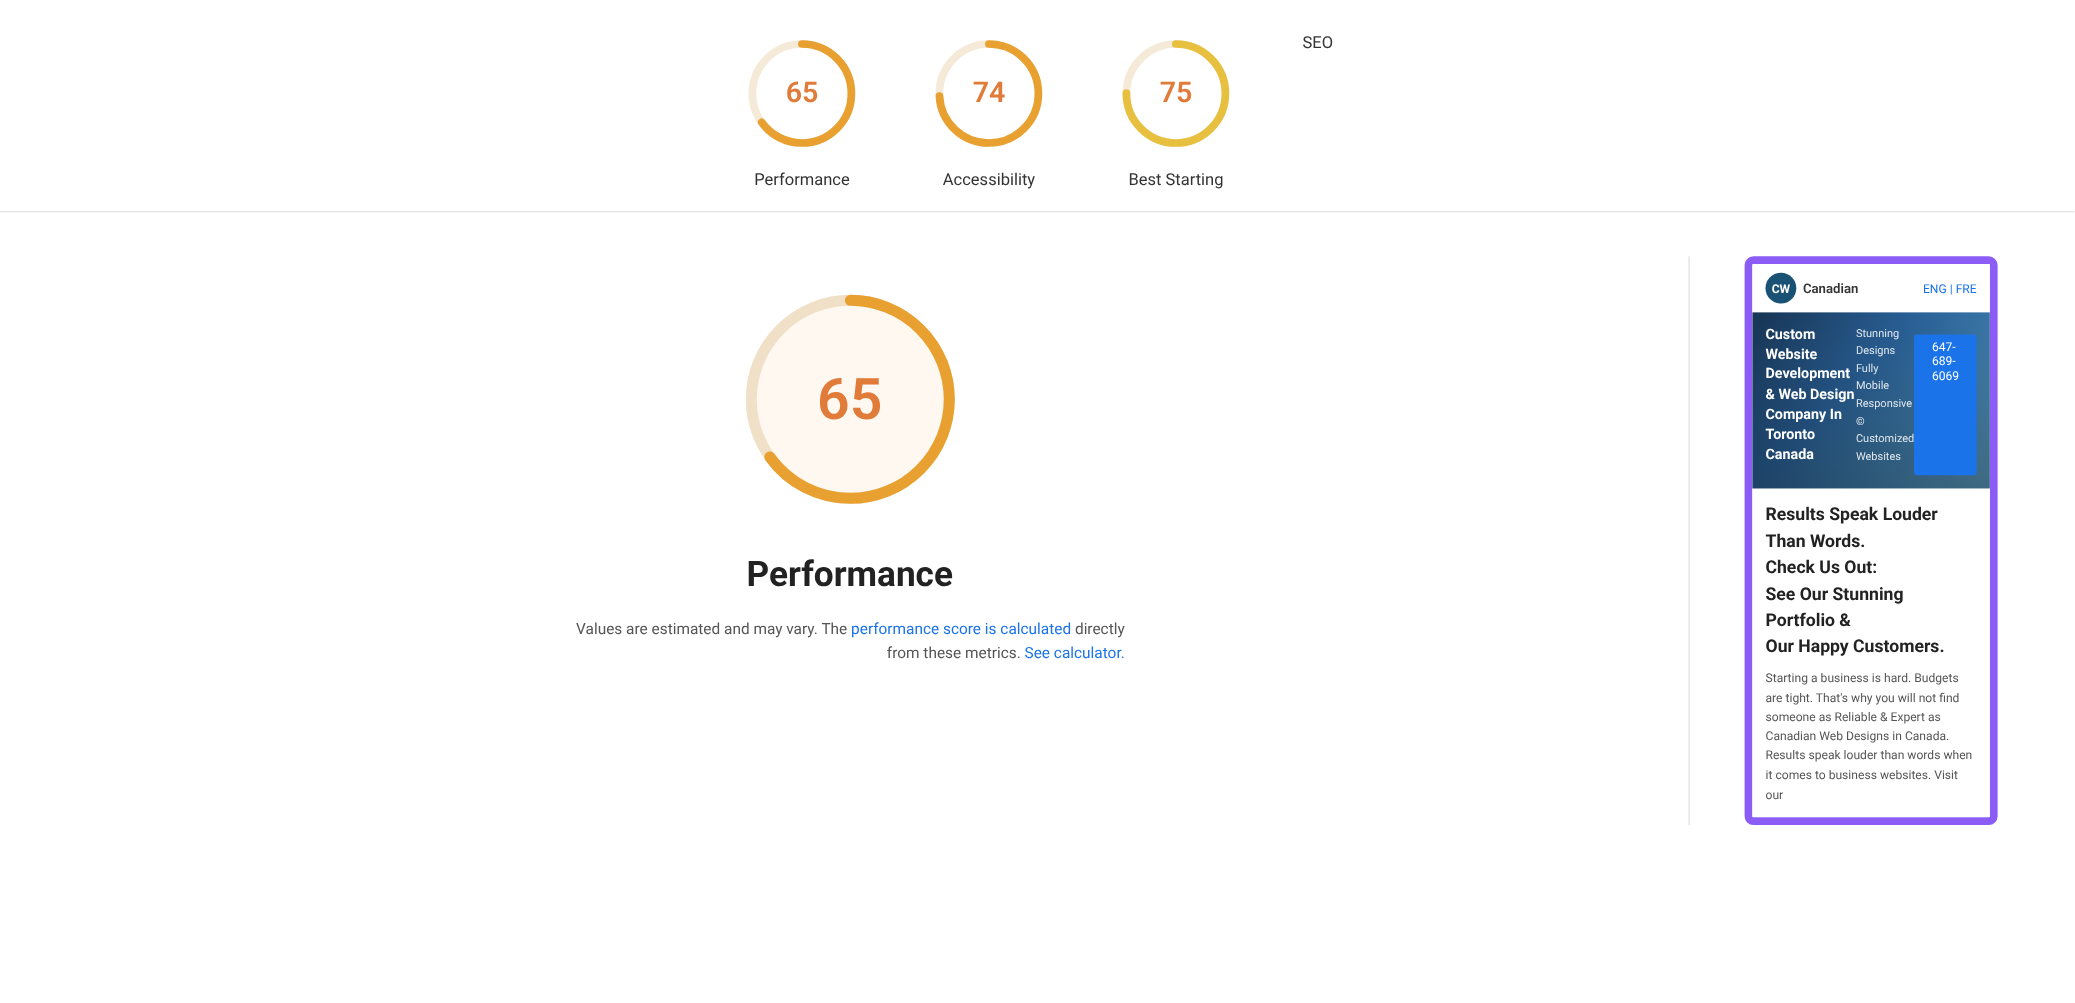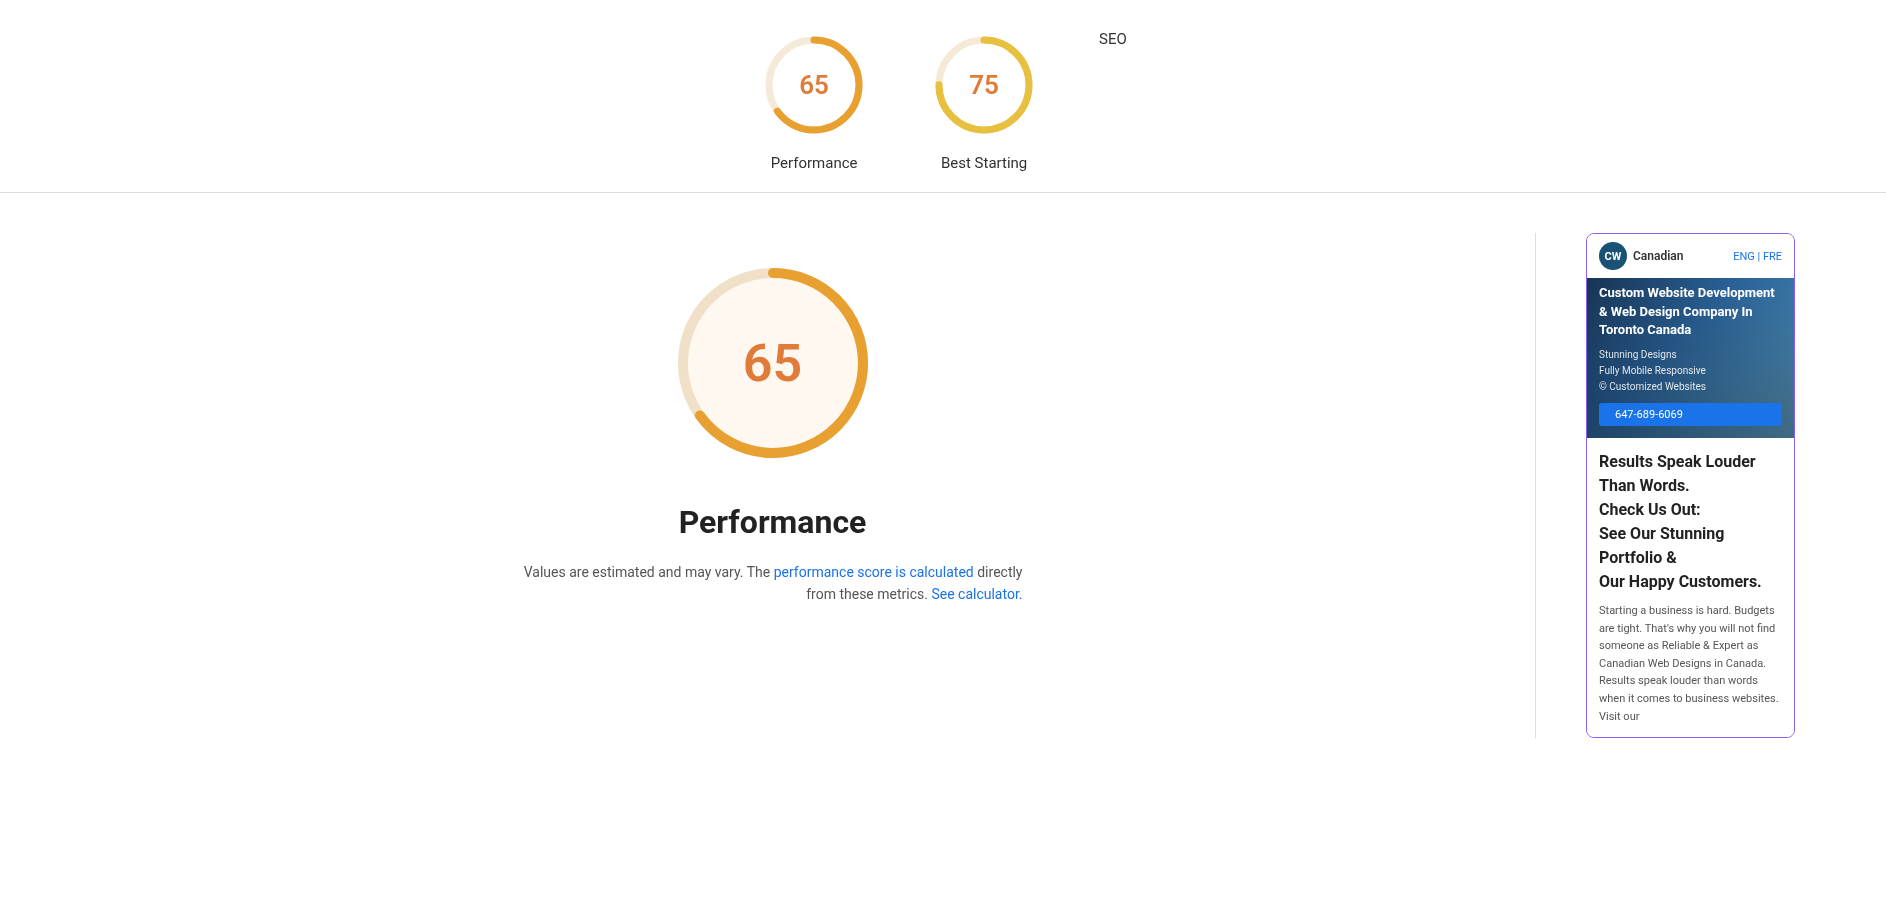--- a/index.html
+++ b/index.html
@@ -150,25 +150,25 @@
       min-height: 400px;
     }
 
     
     .right-panel {
       width: 240px;
       flex-shrink: 0;
     }
 
     .ad-card {
-      border: 1px solid #8b5cf6;
+      border: 7px solid #8b5cf6;
       border-radius: 8px;
       overflow: hidden;
       background: #fff;
-      width: 209px;
+      width: 230px;
     }
 
     .ad-card-header {
       display: flex;
       align-items: center;
       justify-content: space-between;
       padding: 8px 12px;
       background: #fff;
     }
 
@@ -202,21 +202,20 @@
       color: #1a73e8;
       text-align: right;
     }
 
     .ad-card-image {
       width: 100%;
       height: 160px;
       background: linear-gradient(135deg, #1a3a5c 0%, #2e6ba8 40%, #4a90c4 70%, #6ab0d8 100%);
       position: relative;
       display: flex;
-      flex-direction: column;
       justify-content: flex-end;
       padding: 12px;
     }
 
     .ad-card-image-overlay {
       position: absolute;
       top: 0; left: 0; right: 0; bottom: 0;
       background: linear-gradient(180deg, rgba(0,0,0,0.1) 0%, rgba(0,0,0,0.4) 100%);
     }
 
@@ -283,20 +282,30 @@
           <circle class="score-ring-fill" cx="55" cy="55" r="45" stroke="#e8a030" stroke-dasharray="183.7831702350029 98.96016858807847" stroke-dashoffset="0"></circle>
         </svg>
         <div class="score-number">65</div>
       </div>
       <span class="score-label">Performance</span>
     </div>
     <div class="score-item">
       <div class="score-ring-container">
         <svg viewBox="0 0 110 110">
           <circle class="score-ring-bg" cx="55" cy="55" r="45"></circle>
+          <circle class="score-ring-fill" cx="55" cy="55" r="45" stroke="#e8a030" stroke-dasharray="209.2300707290802 73.51326809400116" stroke-dashoffset="0"></circle>
+        </svg>
+        <div class="score-number">74</div>
+      </div>
+      <span class="score-label">Accessibility</span>
+    </div>
+    <div class="score-item">
+      <div class="score-ring-container">
+        <svg viewBox="0 0 110 110">
+          <circle class="score-ring-bg" cx="55" cy="55" r="45"></circle>
           <circle class="score-ring-fill" cx="55" cy="55" r="45" stroke="#e8c040" stroke-dasharray="212.05750411731105 70.68583470577035" stroke-dashoffset="0"></circle>
         </svg>
         <div class="score-number">75</div>
       </div>
       <span class="score-label">Best Starting</span>
     </div>
     <div class="score-item">
       <span class="score-label">SEO</span>
     </div>
   </div>

